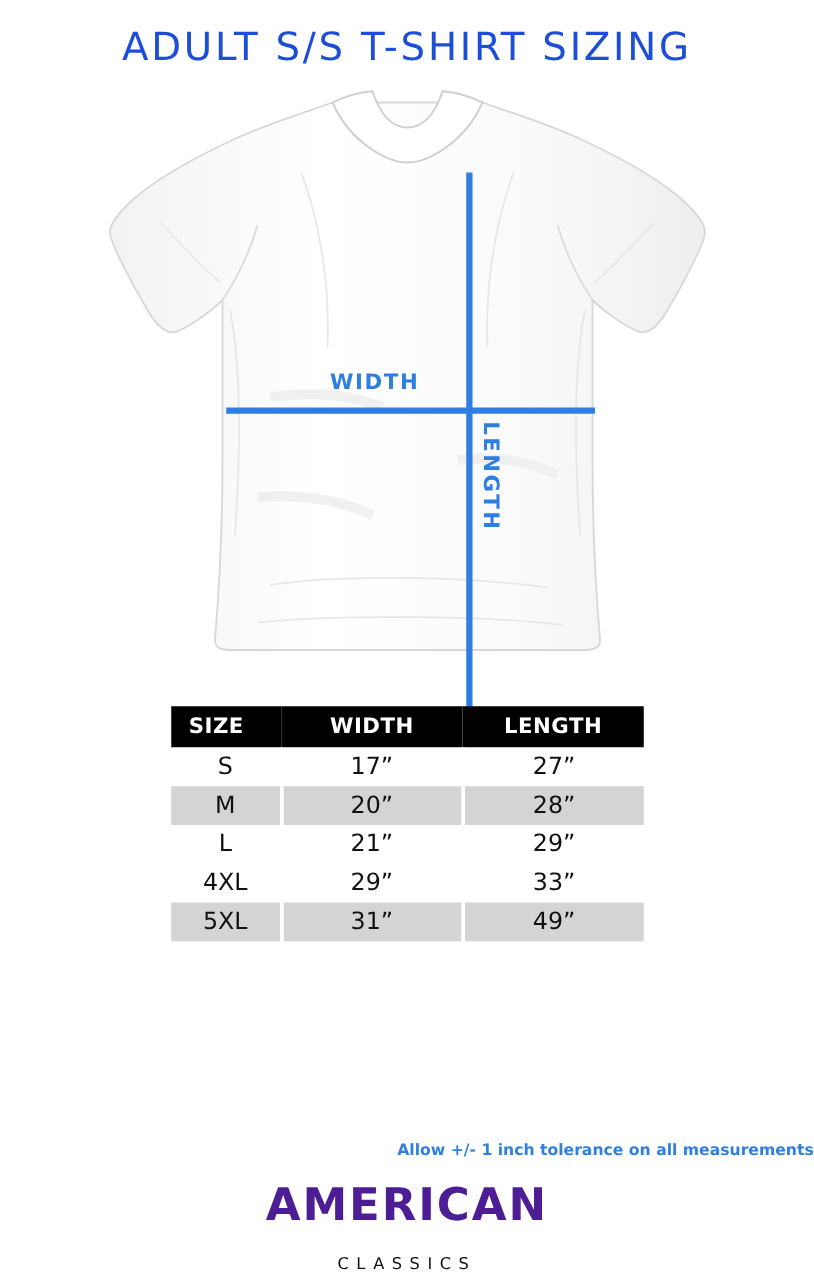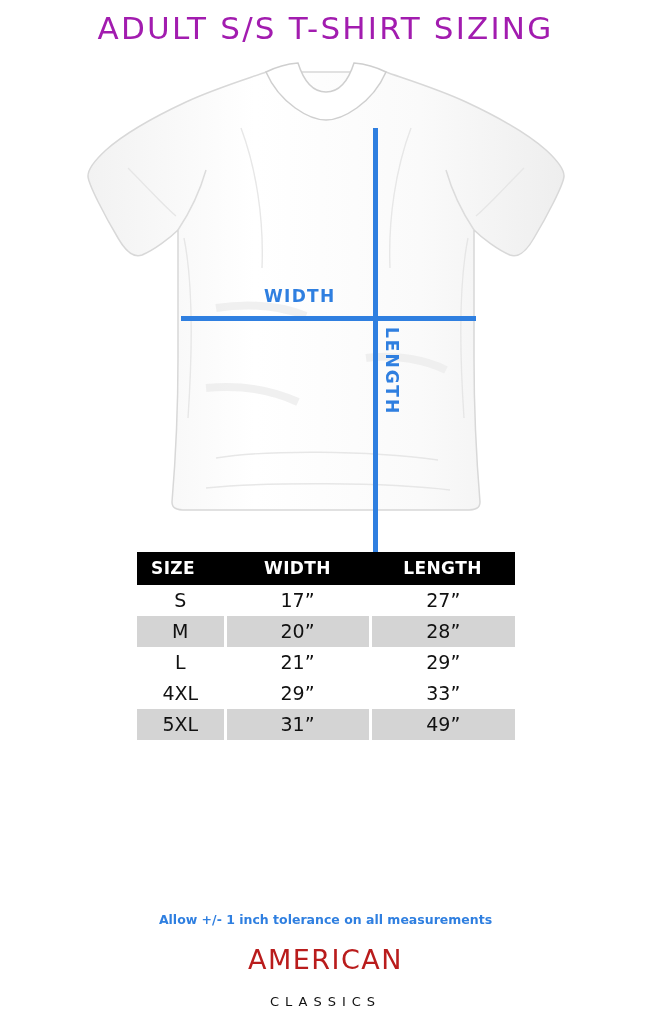--- a/index.html
+++ b/index.html
@@ -21,25 +21,25 @@
     height: 1024px;
     position: relative;
     background: #fff;
     display: flex;
     flex-direction: column;
     align-items: center;
   }
 
   
   .title {
-    margin-top: 10px;
+    margin-top: 20px;
     font-size: 31px;
     letter-spacing: 2.2px;
     font-weight: 400;
-    color: #a21caf;
+    color: #1d4ed8;
     text-align: center;
     font-family: "DejaVu Sans", sans-serif;
   }
 
   
   .shirt-area {
     position: relative;
     width: 651px;
     height: 470px;
     margin-top: 4px;
@@ -96,20 +96,21 @@
   .table-wrap {
     position: absolute;
     left: 137px;
     top: 552px;
     width: 378px;
   }
   table.size-table {
     border-collapse: collapse;
     width: 378px;
     table-layout: fixed;
+    margin-top: 13px;
   }
   table.size-table th {
     background: #000;
     color: #fff;
     font-size: 17px;
     font-weight: bold;
     padding: 6px 0 7px 0;
     letter-spacing: 0.4px;
     font-family: "DejaVu Sans", sans-serif;
   }
@@ -126,38 +127,38 @@
     border-right: 3px solid #fff;
   }
   table.size-table td:last-child { border-right: none; }
   tr.alt td { background: #d4d4d4; }
   tr.plain td { background: #ffffff; }
 
   .tolerance {
     position: absolute;
     left: 0; right: 0;
     top: 912px;
-    text-align: center;
+    text-align: right;
     color: #2f7fe0;
     font-size: 12.5px;
     font-weight: bold;
     font-family: "DejaVu Sans", sans-serif;
   }
 
   .brand {
     position: absolute;
     left: 0; right: 0;
     top: 944px;
     text-align: center;
   }
   .brand-main {
-    font-size: 27px;
+    font-size: 36px;
     letter-spacing: 1.5px;
-    font-weight: normal;
-    color: #b91c1c;
+    font-weight: bold;
+    color: #4c1d95;
     font-family: "DejaVu Sans", sans-serif;
   }
   .brand-sub {
     font-size: 13px;
     letter-spacing: 6px;
     color: #111;
     margin-top: 19px;
     font-family: "DejaVu Sans", sans-serif;
   }
 </style>

